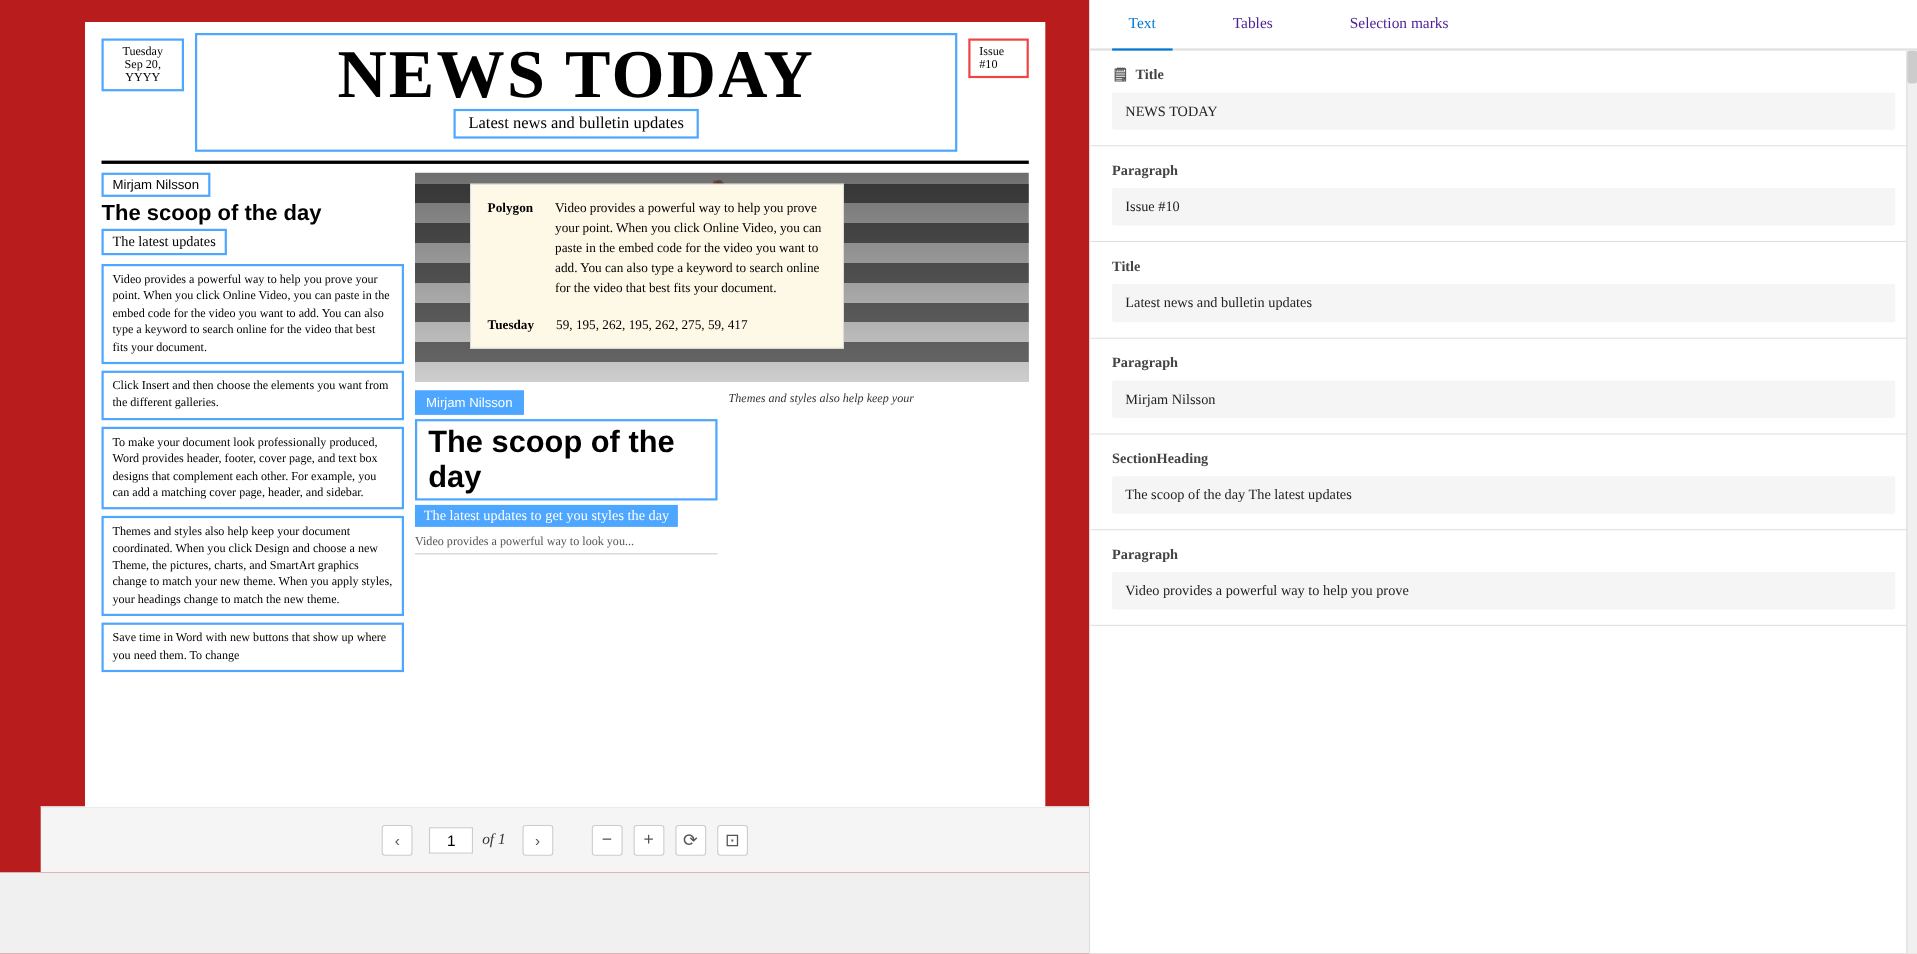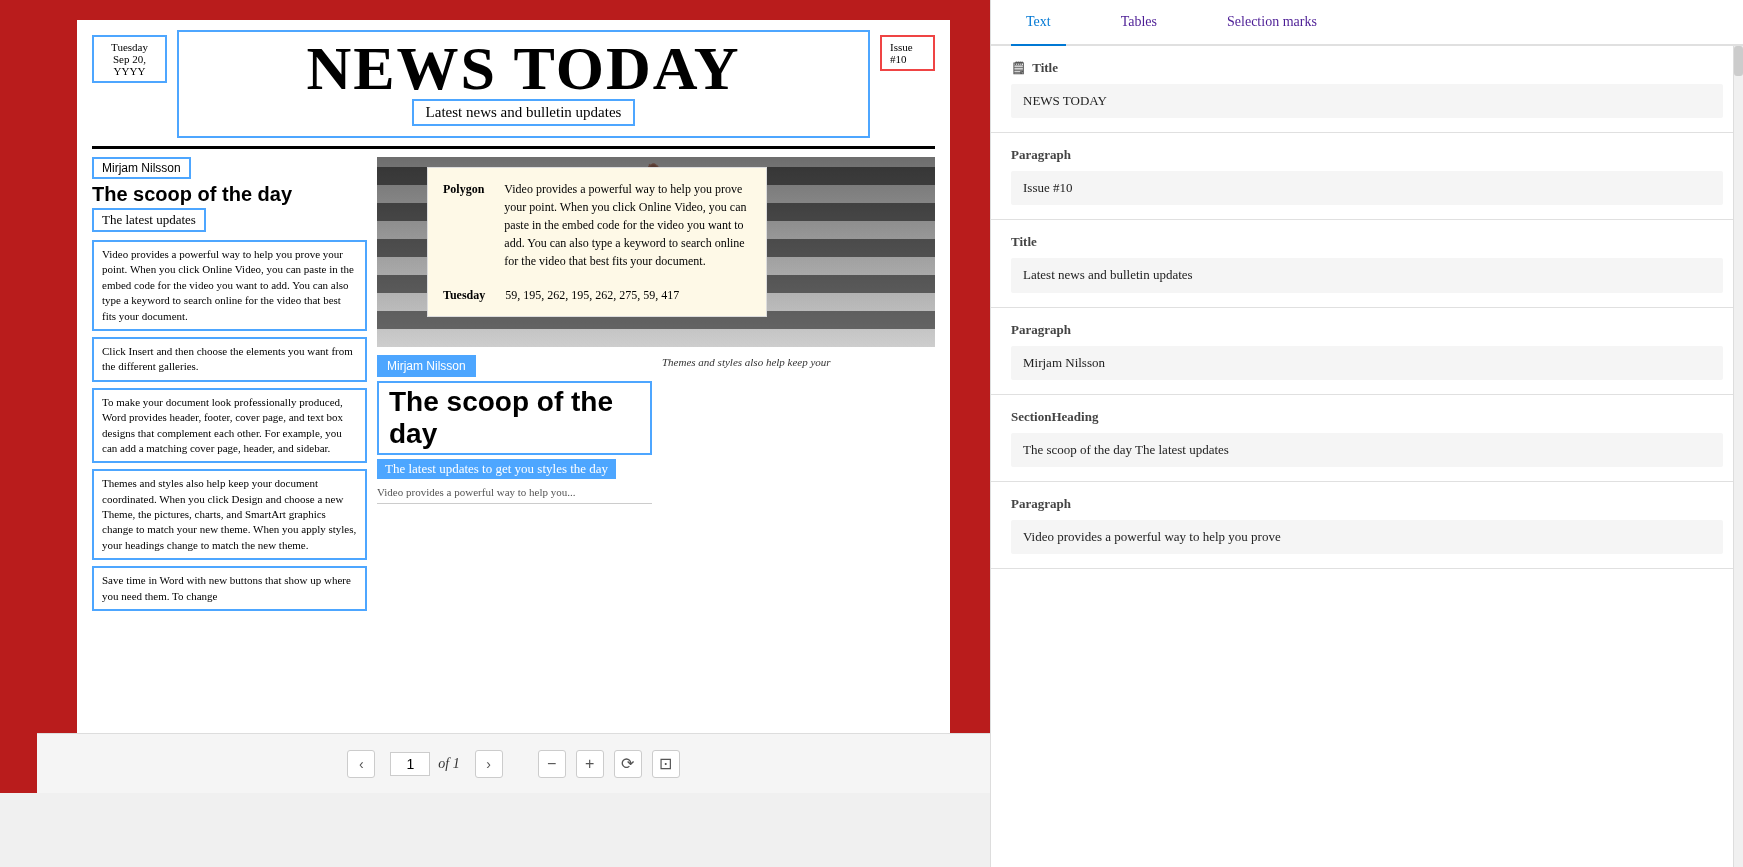--- a/index.html
+++ b/index.html
@@ -456,21 +456,21 @@
               </div>
             </div>
 
           </div>
 
           <div class="lower-section">
             <div class="lower-left">
               <div class="author-name" style="background:#4da6ff; color:white; border-color:#4da6ff;">Mirjam Nilsson</div>
               <div class="section-heading-large">The scoop of the day</div>
               <div class="subheading-bar">The latest updates to get you styles the day</div>
-              <div class="partial-text" style="font-size:11px; color:#555;">Video provides a powerful way to help you...</div>
+              <div class="partial-text" style="font-size:11px; color:#555;">Video provides a powerful way to look you...</div>
             </div>
             <div class="lower-right">
               <div style="font-size:11px; font-family:'Times New Roman',serif; color:#333; line-height:1.4;">Themes and styles also help keep your</div>
             </div>
           </div>
 
         </div>
       </div>
 
     </div>

